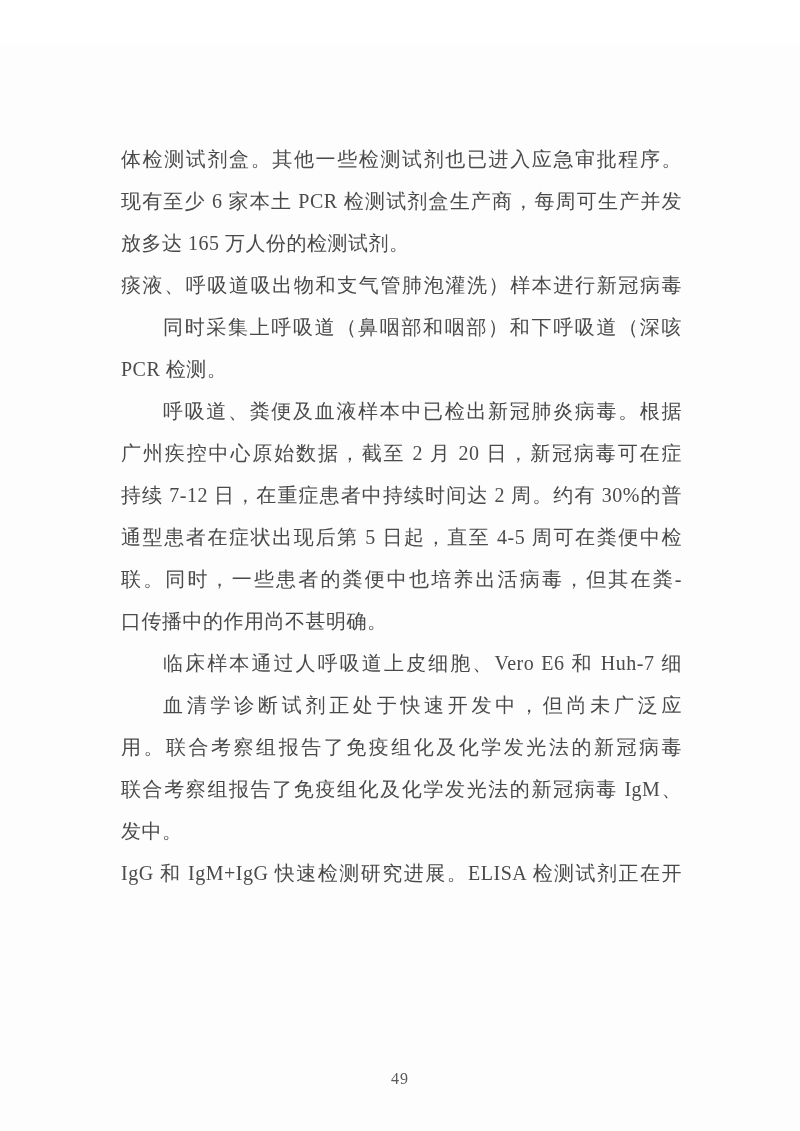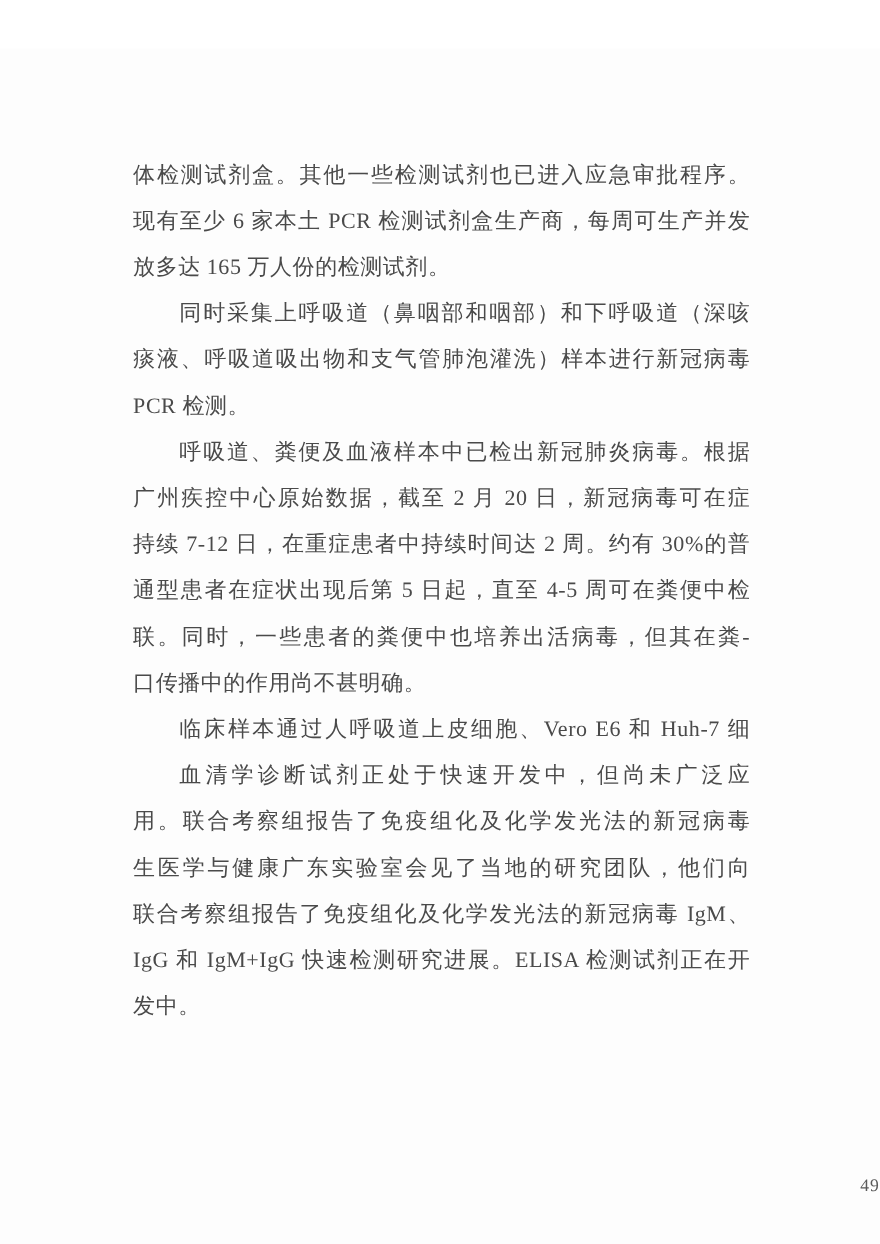--- a/index.html
+++ b/index.html
@@ -47,59 +47,58 @@
     font-family: Liberation Serif, serif;
   }
   .line.indent {
     text-indent: 42px;
   }
   .page-footer {
     position: absolute;
     left: 0;
     top: 1026px;
     width: 100%;
-    text-align: right;
+    text-align: center;
   }
   .page-number {
     font-size: 16px;
     letter-spacing: 1px;
     color: #5a5a5a;
   }
 </style>
 </head>
 <body>
 
 <div class="page" style="background: rgb(253, 253, 253); color: rgb(74, 74, 74);">
   <div class="text-block">
       <div class="paragraph">
         <div class="line fill">体检测试剂盒。其他一些检测试剂也已进入应急审批程序。</div>
         <div class="line fill">现有至少 6 家本土 PCR 检测试剂盒生产商，每周可生产并发</div>
         <div class="line last">放多达 165 万人份的检测试剂。</div>
       </div>
       <div class="paragraph">
+        <div class="line fill">痰液、呼吸道吸出物和支气管肺泡灌洗）样本进行新冠病毒</div>
         <div class="line fill indent">同时采集上呼吸道（鼻咽部和咽部）和下呼吸道（深咳</div>
-        <div class="line fill">痰液、呼吸道吸出物和支气管肺泡灌洗）样本进行新冠病毒</div>
         <div class="line last">PCR 检测。</div>
       </div>
       <div class="paragraph">
         <div class="line fill indent">呼吸道、粪便及血液样本中已检出新冠肺炎病毒。根据</div>
         <div class="line fill">广州疾控中心原始数据，截至 2 月 20 日，新冠病毒可在症</div>
         <div class="line fill">持续 7-12 日，在重症患者中持续时间达 2 周。约有 30%的普</div>
         <div class="line fill">通型患者在症状出现后第 5 日起，直至 4-5 周可在粪便中检</div>
         <div class="line fill">联。同时，一些患者的粪便中也培养出活病毒，但其在粪-</div>
         <div class="line last">口传播中的作用尚不甚明确。</div>
       </div>
       <div class="paragraph">
         <div class="line fill indent">临床样本通过人呼吸道上皮细胞、Vero E6 和 Huh-7 细</div>
       </div>
       <div class="paragraph">
         <div class="line fill indent">血清学诊断试剂正处于快速开发中，但尚未广泛应</div>
         <div class="line fill">用。联合考察组报告了免疫组化及化学发光法的新冠病毒</div>
-        <div class="line fill">生医学与健康广东实验室会见了当地的研究团队，他们向</div>
         <div class="line fill">联合考察组报告了免疫组化及化学发光法的新冠病毒 IgM、</div>
+        <div class="line last">发中。</div>
         <div class="line fill">IgG 和 IgM+IgG 快速检测研究进展。ELISA 检测试剂正在开</div>
-        <div class="line last">发中。</div>
       </div>
     </div>
   <div class="page-footer">
     <span class="page-number">49</span>
   </div>
 </div>
 
 </body></html>

